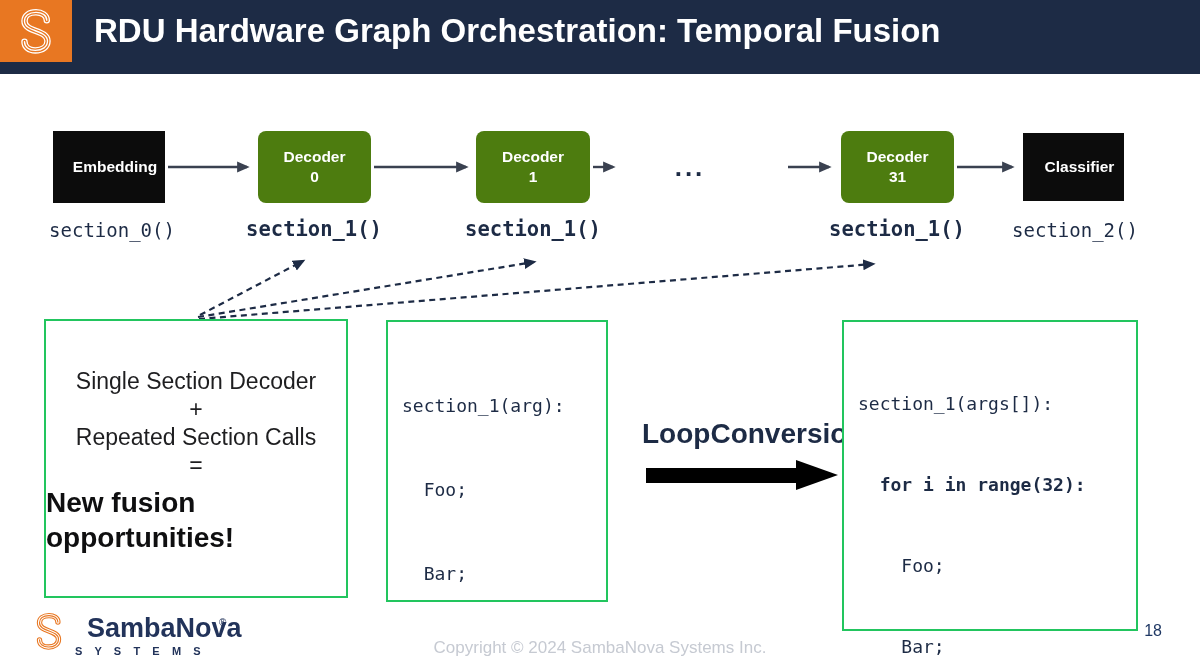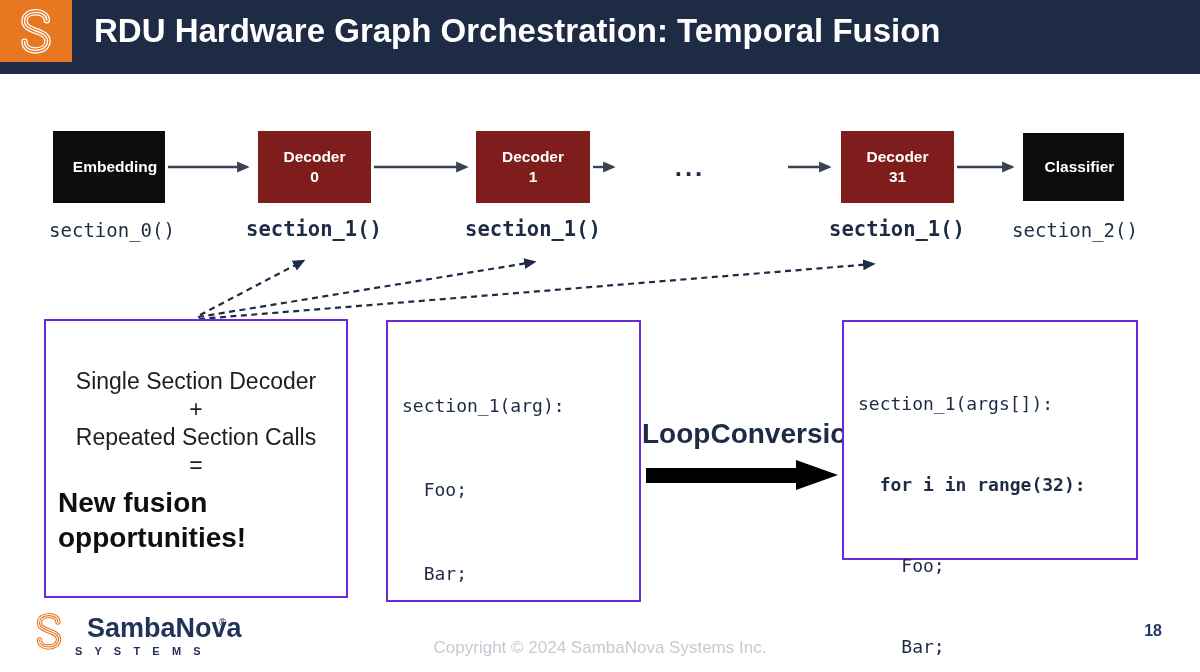--- a/index.html
+++ b/index.html
@@ -14,21 +14,21 @@
   .logo-tile { position:absolute; left:0; top:0; width:72px; height:62px; background:#e87722;
                display:flex; align-items:center; justify-content:center; }
   .header-title { position:absolute; left:94px; top:0; height:62px; width:1100px;
                   display:flex; align-items:center; color:#ffffff; font-size:33px; font-weight:bold; }
   .subtitle { position:absolute; left:48px; top:72px; font-size:25px; color:#1d2b45; }
 
   
   .node { position:absolute; display:flex; flex-direction:column; align-items:center; justify-content:center;
           color:#ffffff; font-weight:bold; font-size:15.5px; text-align:center; line-height:20px; }
   .node.black  { background:#0c0c0c;padding-left:12px; }
-  .node.orange { background:#7f1d1d; }
+  .node.orange { background:#4d7c0f;border-radius:8px; }
   #node-embedding  { left:53px;  top:131px; width:112px; height:72px; }
   #node-decoder0   { left:258px; top:131px; width:113px; height:72px; }
   #node-decoder1   { left:476px; top:131px; width:114px; height:72px; }
   #node-decoder31  { left:841px; top:131px; width:113px; height:72px; }
   #node-classifier { left:1023px;top:133px; width:101px; height:68px; }
   .dots { position:absolute; left:660px; top:152px; width:60px; text-align:center;
           color:#1d2b45; font-size:26px; font-weight:bold; letter-spacing:3px; }
 
   .section-label { position:absolute; top:219px; width:180px; text-align:center;
                    font-family:"DejaVu Sans Mono", monospace; color:#1d2b45; font-size:19px; }
@@ -36,27 +36,27 @@
   #sec-0  { left:22px;  }
   #sec-1a { left:224px; }
   #sec-1b { left:443px; }
   #sec-1c { left:807px; }
   #sec-2  { left:985px; }
 
   
   .arrow-layer { position:absolute; left:0; top:0; width:1200px; height:672px; pointer-events:none; }
 
   
-  .panel { position:absolute; background:#ffffff; border:2px solid #6d28d9; }
+  .panel { position:absolute; background:#ffffff; border:2px solid #22c55e; }
   #panel-left  { left:44px;  top:319px; width:304px; height:279px; }
-  #panel-mid   { left:386px; top:320px; width:255px; height:282px; }
-  #panel-right { left:842px; top:320px; width:296px; height:240px; }
+  #panel-mid   { left:386px; top:320px; width:222px; height:282px; }
+  #panel-right { left:842px; top:320px; width:296px; height:311px; }
 
   .left-content { padding-top:46px; text-align:center; color:#1e1e20; font-size:23px; line-height:28px; }
-  .left-emphasis { text-align:left; padding-left:12px; margin-top:6px;
+  .left-emphasis { text-align:left; margin-top:6px;
                    font-size:28px; font-weight:bold; line-height:35px; color:#0f0f10; }
 
   .code { font-family:"DejaVu Sans Mono", monospace; font-size:18px; color:#1d2b45; white-space:pre; }
   #panel-mid .code-block   { padding:14px 0 0 14px; line-height:28px; }
   #panel-right .code-block { padding:14px 0 0 14px; line-height:27px; }
   .code-line { white-space:pre; }
   .code-line.bold  { font-weight:bold; }
 
   
   .loop-label { position:absolute; left:642px; top:418px; width:200px; text-align:center;
@@ -66,21 +66,21 @@
                      border-left:42px solid #000000; border-top:15px solid transparent; border-bottom:15px solid transparent; }
 
   
   .footer-logo { position:absolute; left:30px; top:611px; }
   .brand { position:absolute; left:72px; top:613px; font-size:27px; font-weight:bold; color:#22335a;margin-left:15px; }
   .brand-reg { position:absolute; left:219px; top:617px; font-size:10px; color:#22335a; }
   .brand-sub { position:absolute; left:75px; top:645px; font-size:11px; font-weight:bold;
                letter-spacing:4.6px; color:#22335a; }
   .copyright { position:absolute; left:0; top:638px; width:1200px; text-align:center;
                font-size:17px; color:#c6cad2; }
-  .page-number { position:absolute; right:38px; top:622px; font-size:16px; font-weight:bold; color:#1f3864; }
+  .page-number { position:absolute; right:38px; top:622px; font-size:16px; font-weight:normal; color:#1f3864; }
 </style>
 </head>
 <body>
 
 <div class="slide">
 
   <div class="header-bar">
     <div class="logo-tile">
       <svg width="46" height="46" viewBox="0 0 64 64">
         <g fill="none" stroke-linecap="round">

